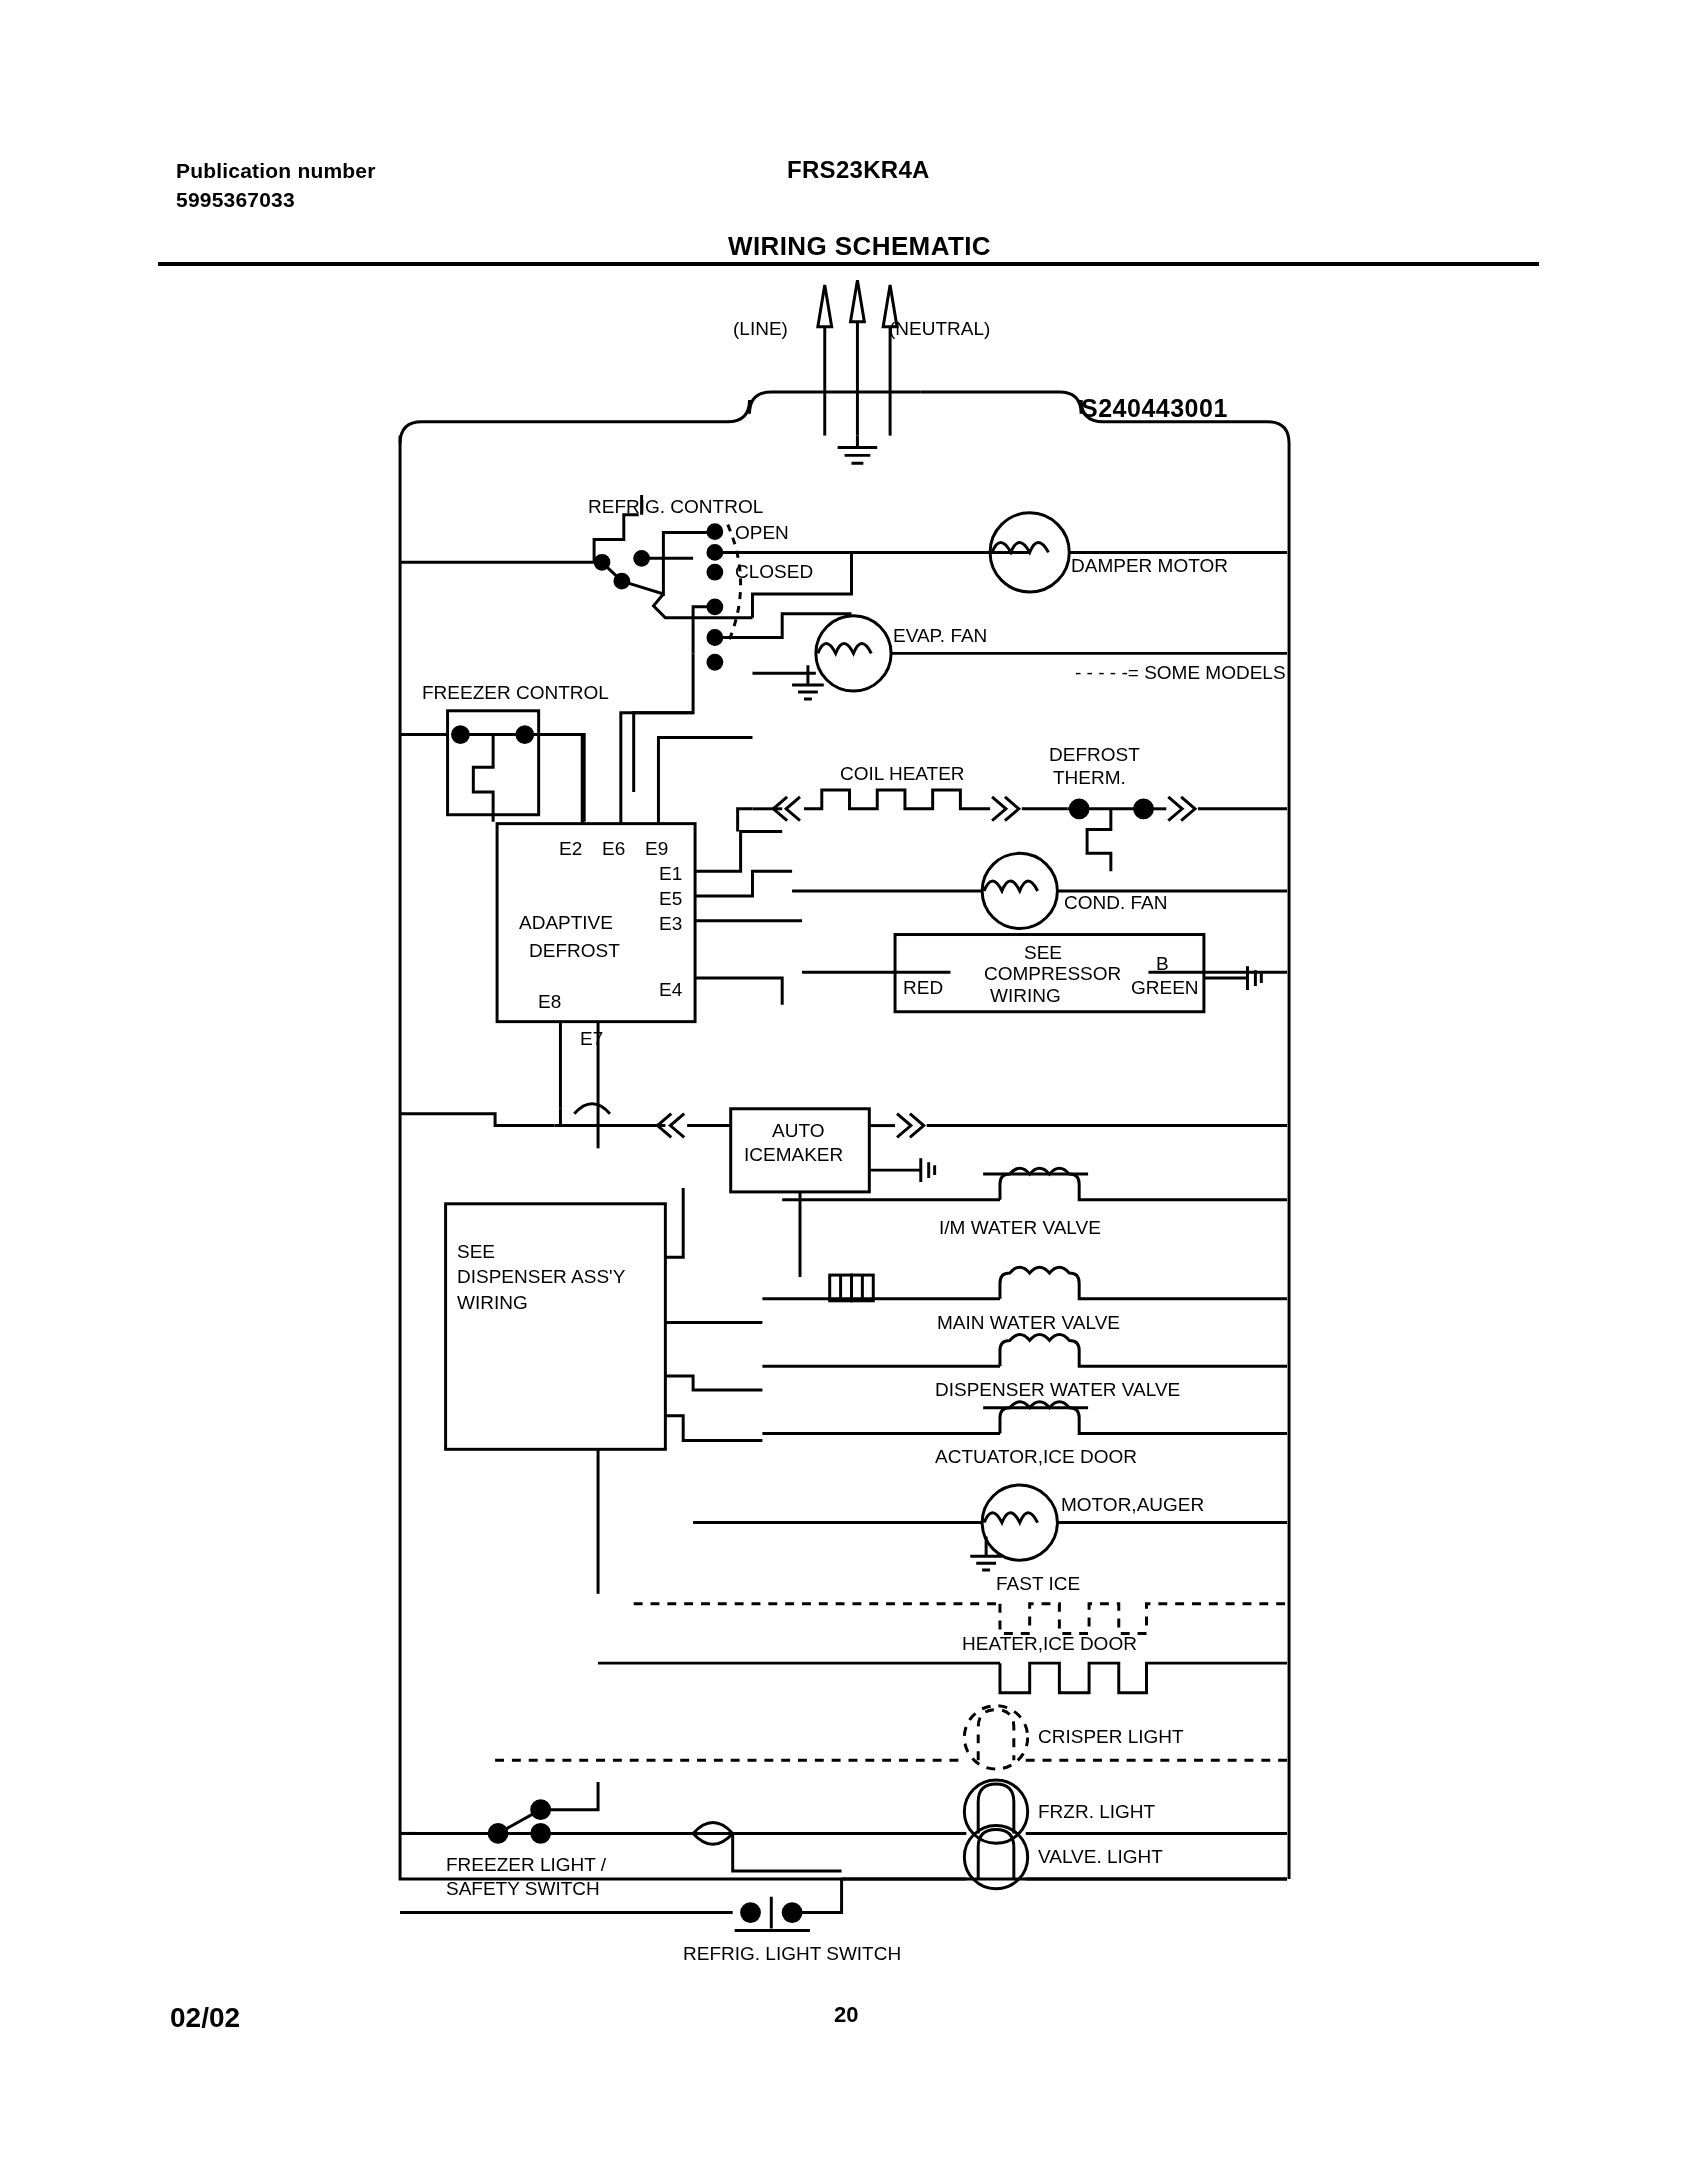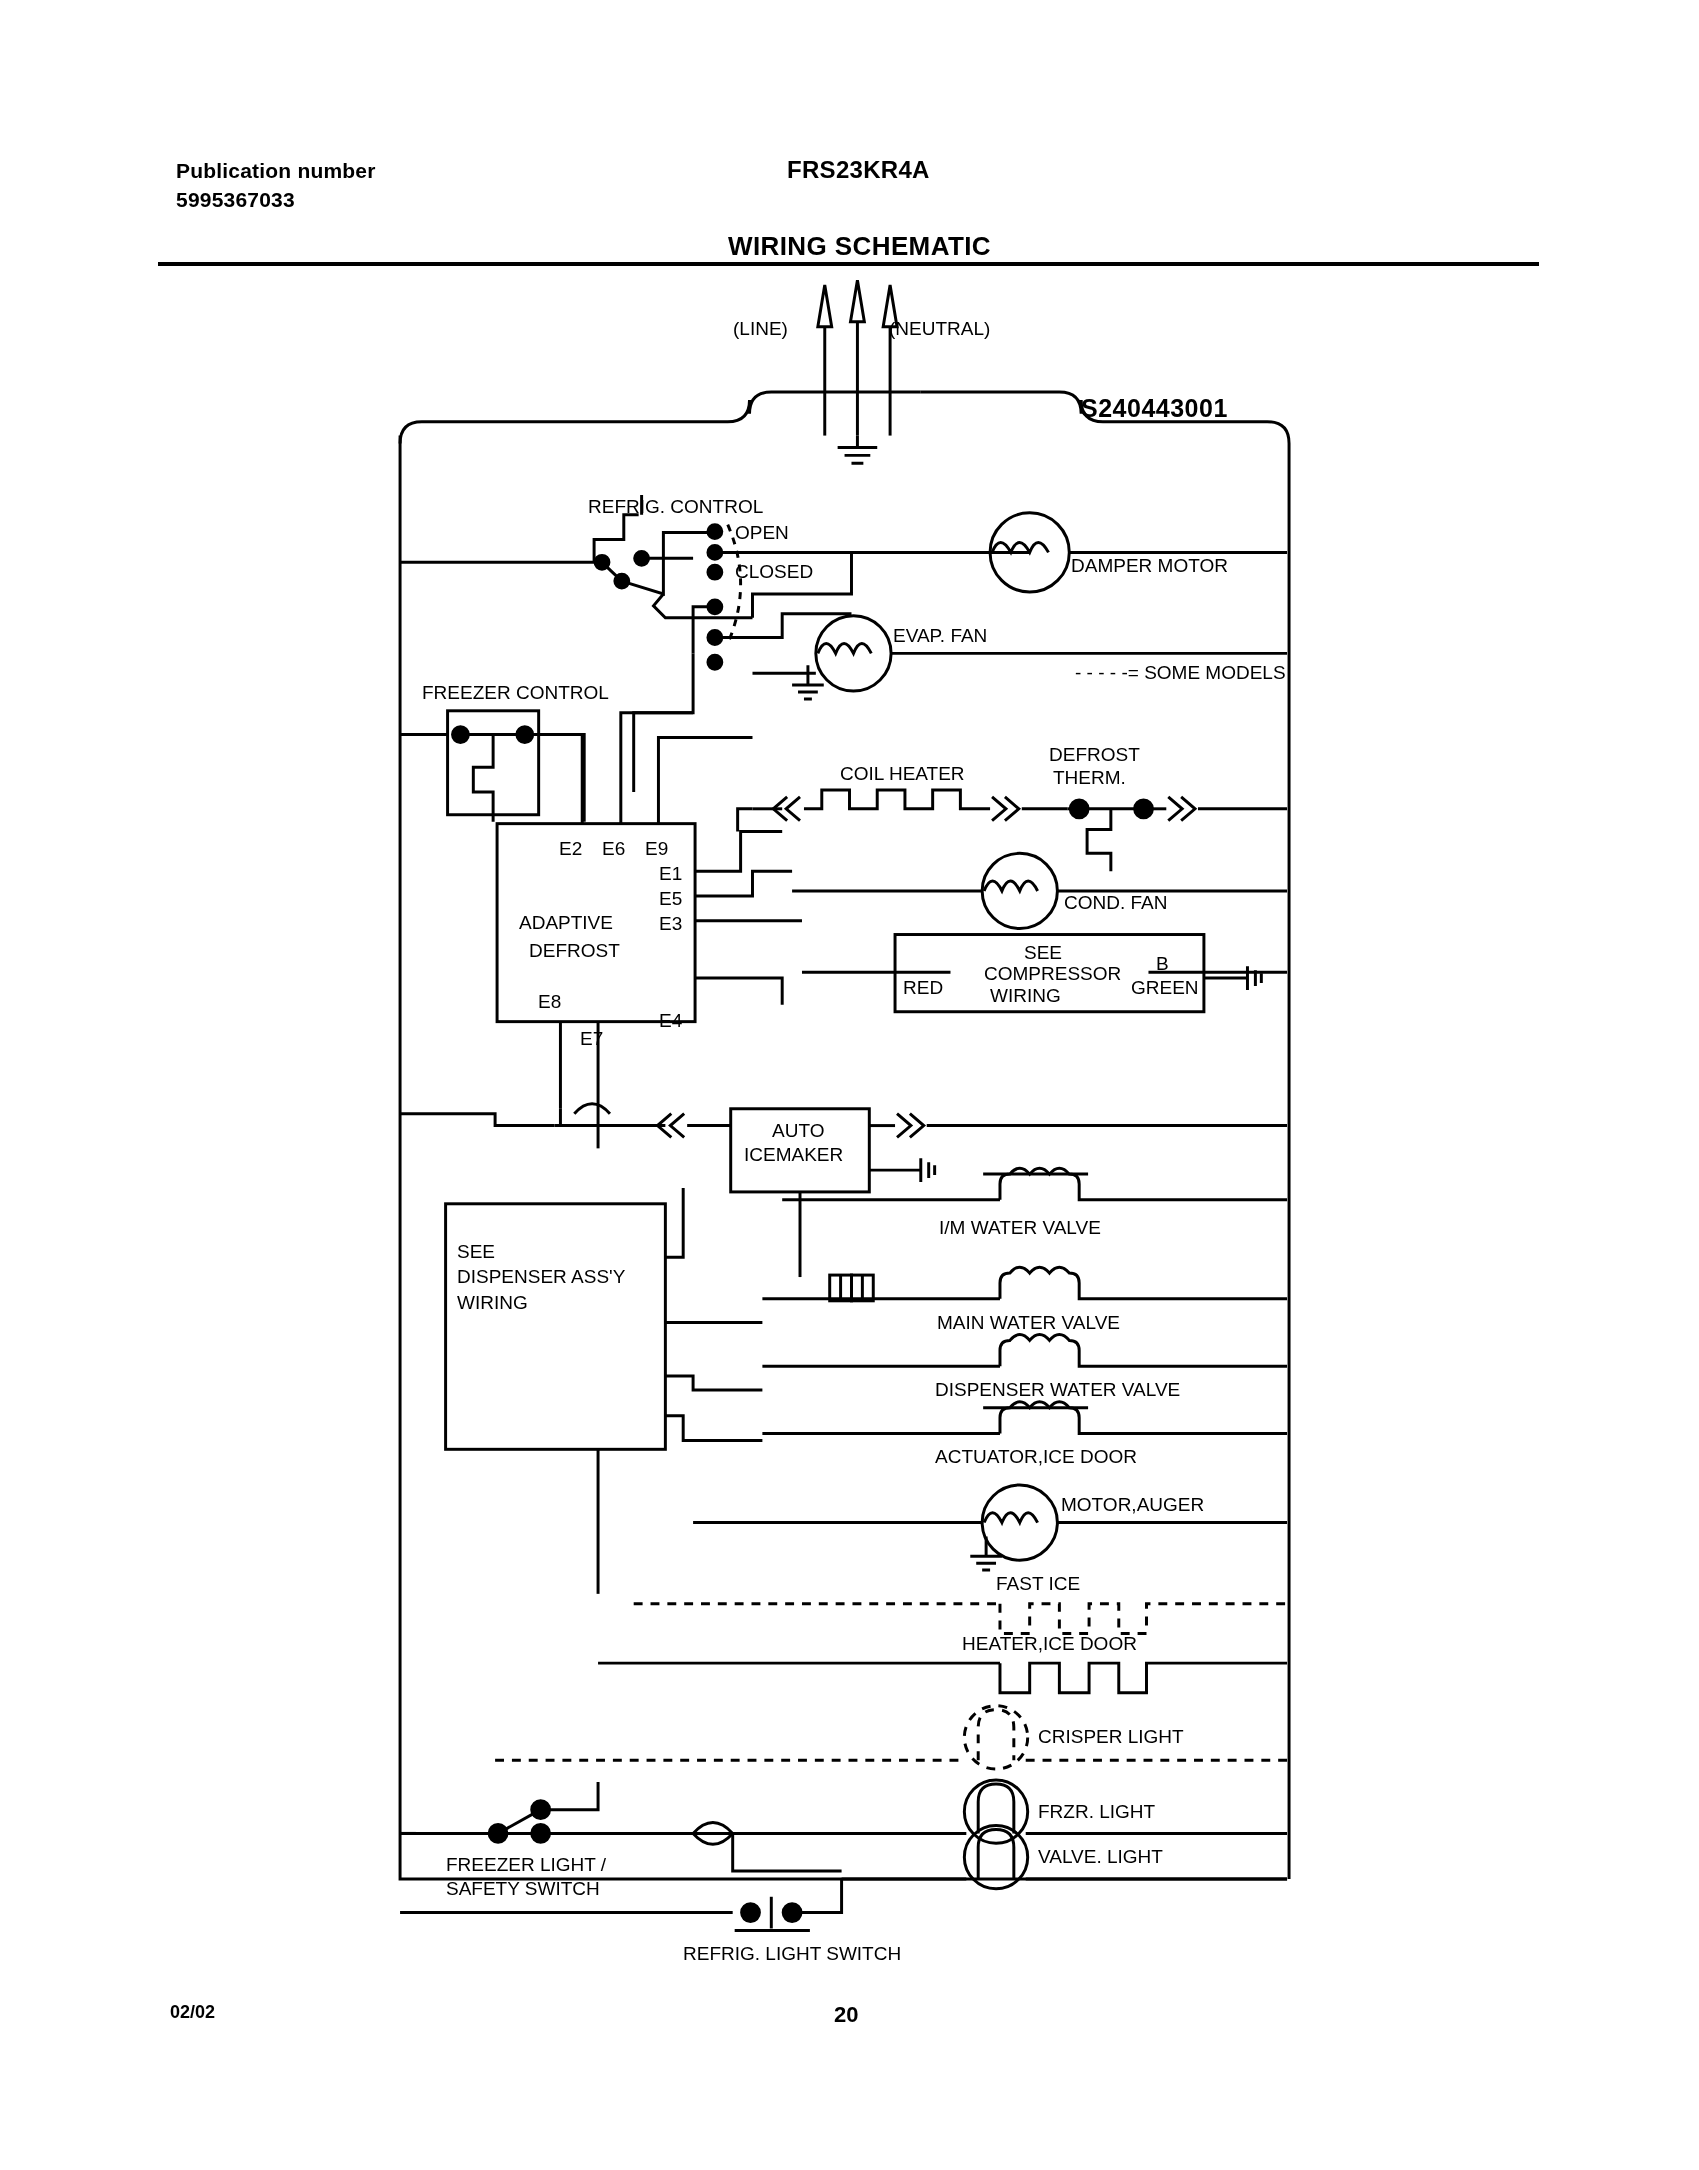--- a/index.html
+++ b/index.html
@@ -7,21 +7,21 @@
 
   .page{position:absolute;left:0;top:0;width:1700px;height:1602px;}
 
   
   .hdr-pub{position:absolute;left:176px;top:156px;font-size:21px;font-weight:bold;line-height:29px;letter-spacing:0.2px;}
   .hdr-model{position:absolute;left:787px;top:156px;font-size:24px;font-weight:bold;letter-spacing:0.3px;}
   .hdr-title{position:absolute;left:728px;top:231px;font-size:26px;font-weight:bold;letter-spacing:0.4px;}
   .hdr-rule{position:absolute;left:158px;top:262px;width:1381px;height:4px;background:#000;}
 
   
-  .ft-date{position:absolute;left:170px;top:2002px;font-size:18px;font-weight:bold;}
+  .ft-date{position:absolute;left:170px;top:2002px;font-size:28px;font-weight:bold;}
   .ft-page{position:absolute;left:834px;top:2002px;font-size:22px;font-weight:bold;}
 
   
   .sch{position:absolute;left:0;top:0;width:1700px;height:2170px;}
   .lbl{position:absolute;font-family:Liberation Sans, sans-serif;font-size:19px;letter-spacing:0px;white-space:nowrap;line-height:23px;}
   .pn{position:absolute;font-family:"Liberation Sans",sans-serif;font-size:25px;font-weight:bold;letter-spacing:0.5px;}
 </style>
 </head>
 <body>
 
@@ -313,21 +313,21 @@
 
     <div class="lbl" style="left:519px;top:911px;">ADAPTIVE</div>
     <div class="lbl" style="left:529px;top:939px;">DEFROST</div>
 
     <div class="lbl" style="left:559px;top:837px;">E2</div>
     <div class="lbl" style="left:602px;top:837px;">E6</div>
     <div class="lbl" style="left:645px;top:837px;">E9</div>
     <div class="lbl" style="left:659px;top:862px;">E1</div>
     <div class="lbl" style="left:659px;top:887px;">E5</div>
     <div class="lbl" style="left:659px;top:912px;">E3</div>
-    <div class="lbl" style="left:659px;top:1009px;">E4</div>
+    <div class="lbl" style="left:659px;top:978px;">E4</div>
     <div class="lbl" style="left:538px;top:990px;">E8</div>
     <div class="lbl" style="left:580px;top:990px;margin-top:37px;">E7</div>
 
     <div class="lbl" style="left:1024px;top:941px;">SEE</div>
     <div class="lbl" style="left:972px;top:962px;margin-left:12px;">COMPRESSOR</div>
     <div class="lbl" style="left:990px;top:984px;">WIRING</div>
     <div class="lbl" style="left:903px;top:976px;">RED</div>
     <div class="lbl" style="left:1156px;top:952px;">B</div>
     <div class="lbl" style="left:1131px;top:976px;">GREEN</div>
 

